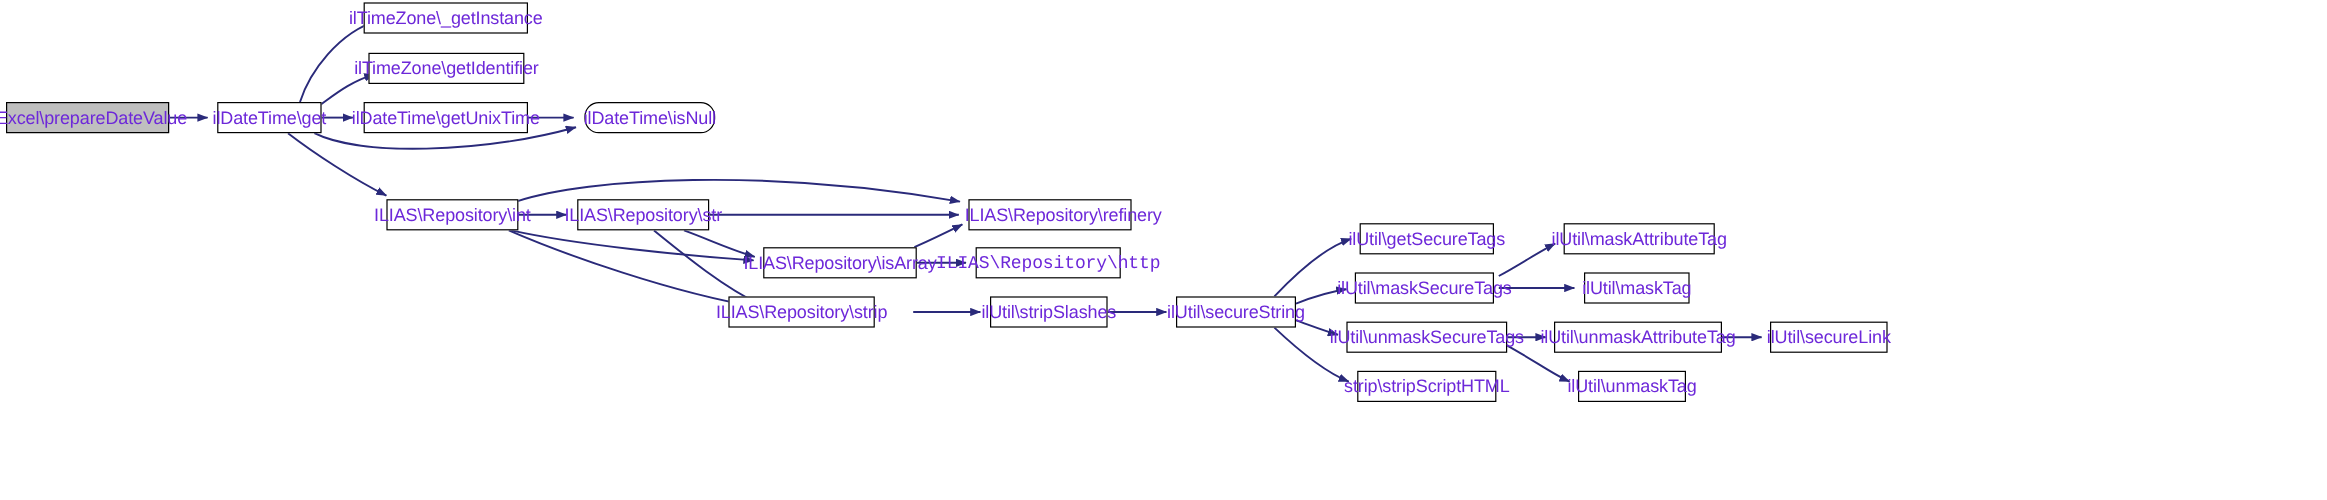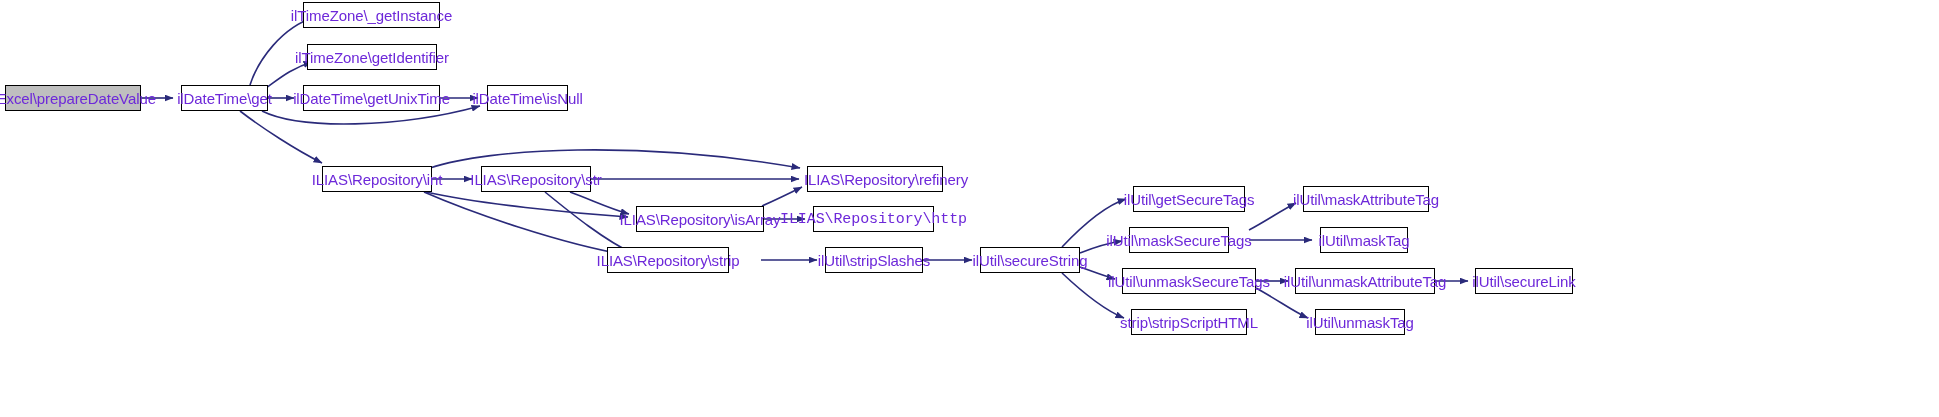--- a/index.html
+++ b/index.html
@@ -96,21 +96,21 @@
       </div>
       <div class="node" style="left: 303px; top: 2px; width: 137px;">
         <span class="node-label">ilTimeZone\_getInstance</span>
       </div>
       <div class="node" style="left: 307px; top: 44px; width: 130px;">
         <span class="node-label">ilTimeZone\getIdentifier</span>
       </div>
       <div class="node" style="left: 303px; top: 85px; width: 137px;">
         <span class="node-label">ilDateTime\getUnixTime</span>
       </div>
-      <div class="node" style="left: 487px; top: 85px; width: 81px;">
+      <div class="node" style="left: 487px; top: 85px; width: 109px; border-radius: 12px;">
         <span class="node-label">ilDateTime\isNull</span>
       </div>
       <div class="node" style="left: 322px; top: 166px; width: 110px;">
         <span class="node-label">ILIAS\Repository\int</span>
       </div>
       <div class="node" style="left: 481px; top: 166px; width: 110px;">
         <span class="node-label">ILIAS\Repository\str</span>
       </div>
       <div class="node" style="left: 807px; top: 166px; width: 136px; padding-left: 22px;">
         <span class="node-label">ILIAS\Repository\refinery</span>
@@ -126,21 +126,21 @@
       </div>
       <div class="node" style="left: 825px; top: 247px; width: 98px;">
         <span class="node-label">ilUtil\stripSlashes</span>
       </div>
       <div class="node" style="left: 980px; top: 247px; width: 100px;">
         <span class="node-label">ilUtil\secureString</span>
       </div>
       <div class="node" style="left: 1133px; top: 186px; width: 112px;">
         <span class="node-label">ilUtil\getSecureTags</span>
       </div>
-      <div class="node" style="left: 1129px; top: 227px; width: 100px;">
+      <div class="node" style="left: 1129px; top: 227px; width: 116px;">
         <span class="node-label">ilUtil\maskSecureTags</span>
       </div>
       <div class="node" style="left: 1122px; top: 268px; width: 134px;">
         <span class="node-label">ilUtil\unmaskSecureTags</span>
       </div>
       <div class="node" style="left: 1131px; top: 309px; width: 116px;">
         <span class="node-label">strip\stripScriptHTML</span>
       </div>
       <div class="node" style="left: 1303px; top: 186px; width: 126px;">
         <span class="node-label">ilUtil\maskAttributeTag</span>

